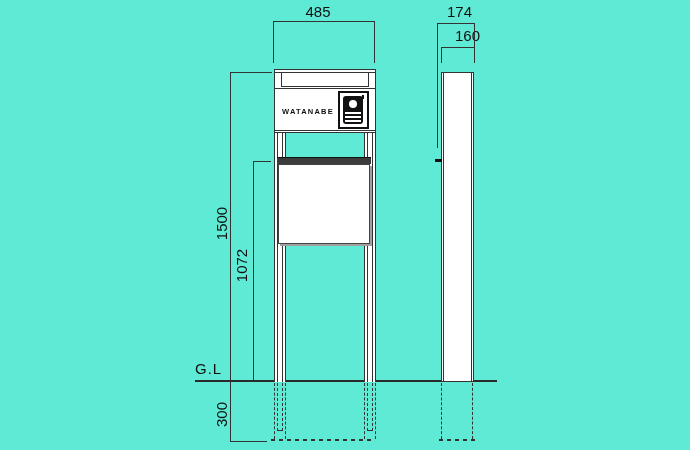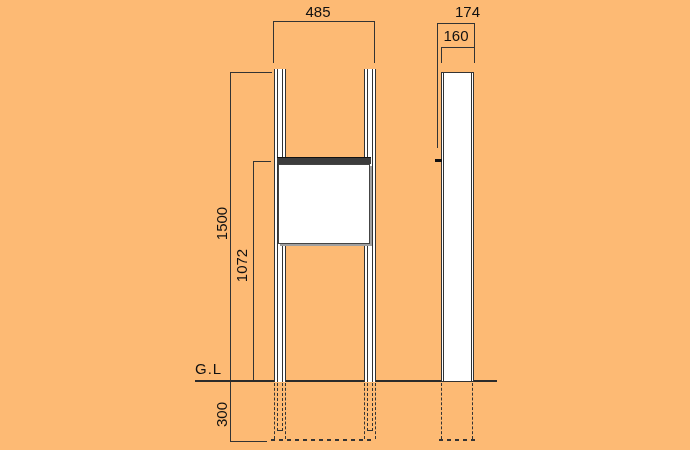--- a/index.html
+++ b/index.html
@@ -1,17 +1,17 @@
 <!DOCTYPE html>
 <html><head>
 <meta charset="utf-8">
 <style>
   html,body{margin:0;padding:0;background:#fff;}
   .canvas{
-    position:relative;width:690px;height:450px;background:#fdba74;
+    position:relative;width:690px;height:450px;background:#5eead4;
     font-family:"Liberation Sans",sans-serif;color:#111;overflow:hidden;
   }
   
   .hline,.vline{position:absolute;background:#333;}
   .hline{height:1px;}
   .vline{width:1px;}
 
   
   #dim485-line{left:273px;top:21px;width:101px;}
   #ext485-l{left:273px;top:21px;height:42px;}
@@ -24,22 +24,22 @@
   #ext1500-top{left:230px;top:72px;width:42px;}
   #dim1072-line{left:253px;top:161px;height:221px;}
   #ext1072-top{left:253px;top:161px;width:18px;}
   #dim300-line{left:230px;top:382px;height:60px;}
   #ext300-bot{left:230px;top:441px;width:37px;}
   #ground-line{left:195px;top:380px;width:302px;height:2px;background:#2b2b2b;}
 
   
   .dim-label{position:absolute;font-size:15px;line-height:15px;white-space:nowrap;color:#111;}
   .lbl-485{left:294px;top:4px;width:48px;text-align:center;}
-  .lbl-174{left:432px;top:4px;width:48px;text-align:right;}
-  .lbl-160{left:432px;top:28px;width:48px;text-align:center;}
+  .lbl-174{left:447px;top:4px;width:48px;text-align:left;}
+  .lbl-160{left:432px;top:28px;width:48px;text-align:right;}
   .vlabel{width:48px;height:15px;text-align:center;transform:rotate(-90deg);transform-origin:center;}
   .lbl-1500{left:197px;top:216px;}
   .lbl-1072{left:217px;top:258px;}
   .lbl-300{left:197px;top:407px;}
   .lbl-gl{left:195px;top:361px;font-weight:normal;letter-spacing:1px;}
 
   
   .post{position:absolute;top:69px;height:313px;border-left:1px solid #333;border-right:1px solid #333;box-sizing:border-box;background:#fff;}
   .post-inner{height:100%;margin:0 2px;border-left:1px solid #333;border-right:1px solid #333;box-sizing:border-box;}
   #post-left{left:274px;width:12px;}
@@ -112,20 +112,34 @@
   <div class="hline" id="ext300-bot"></div>
   <div class="hline" id="ground-line"></div>
 
   <div class="post" id="post-left">
     <div class="post-inner"></div>
   </div>
   <div class="post" id="post-right">
     <div class="post-inner"></div>
   </div>
 
+  <div id="top-panel">
+    <div id="panel-topline"></div>
+    <div id="light-slit"></div>
+    <div id="slit-underline"></div>
+    <div id="nameplate">WATANABE</div>
+    <div id="intercom">
+      <div class="ic-device">
+        <div class="ic-lens"></div>
+        <div class="ic-grille"></div>
+      </div>
+      <div class="ic-tick"></div>
+    </div>
+    <div id="panel-bottomline"></div>
+  </div>
 
   <div id="door">
     <div id="door-band"></div>
     <div id="door-body"></div>
   </div>
 
   <div class="ug-post" id="ug-left">
     <div class="ug-inner"></div>
   </div>
   <div class="ug-post" id="ug-right">

